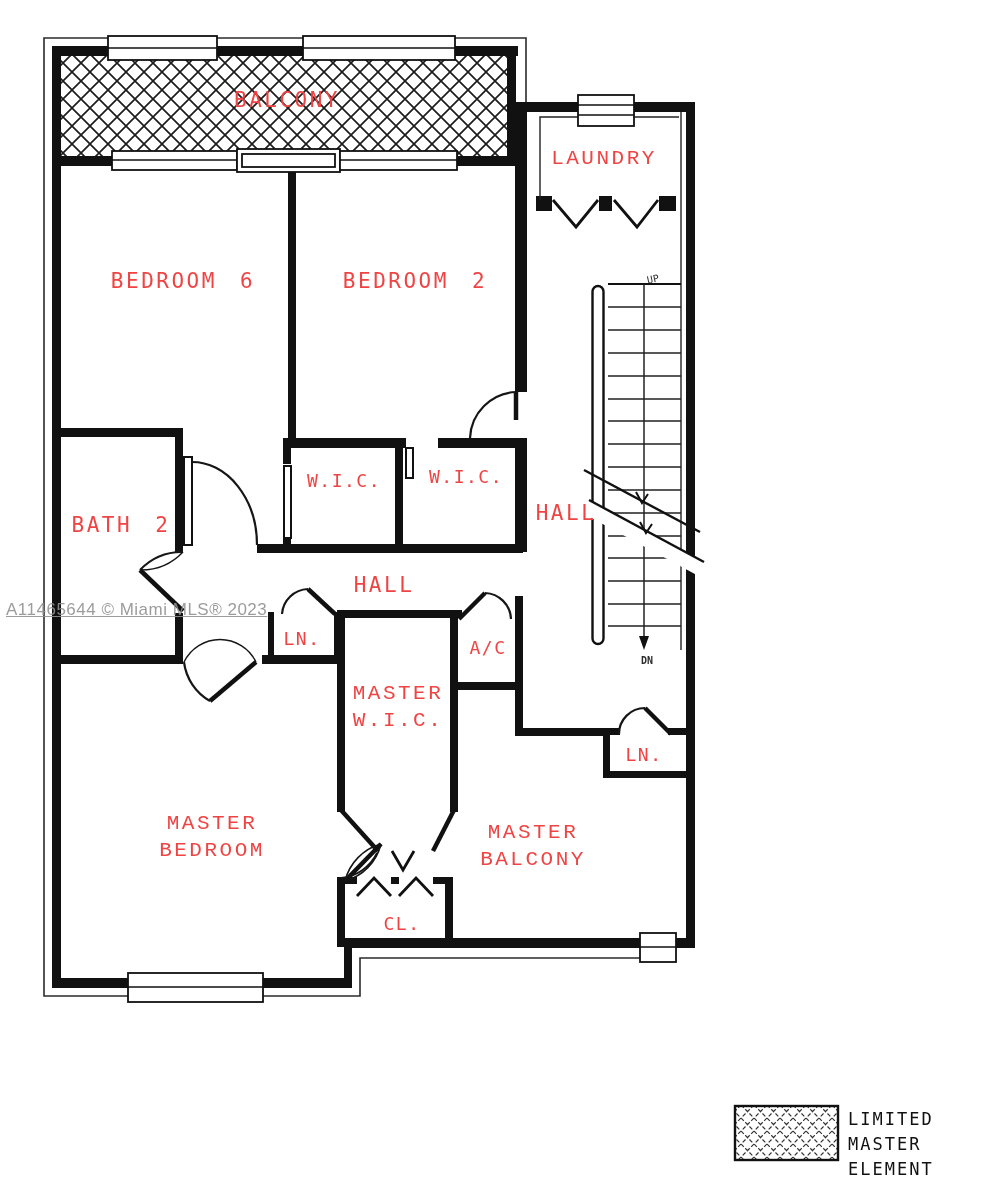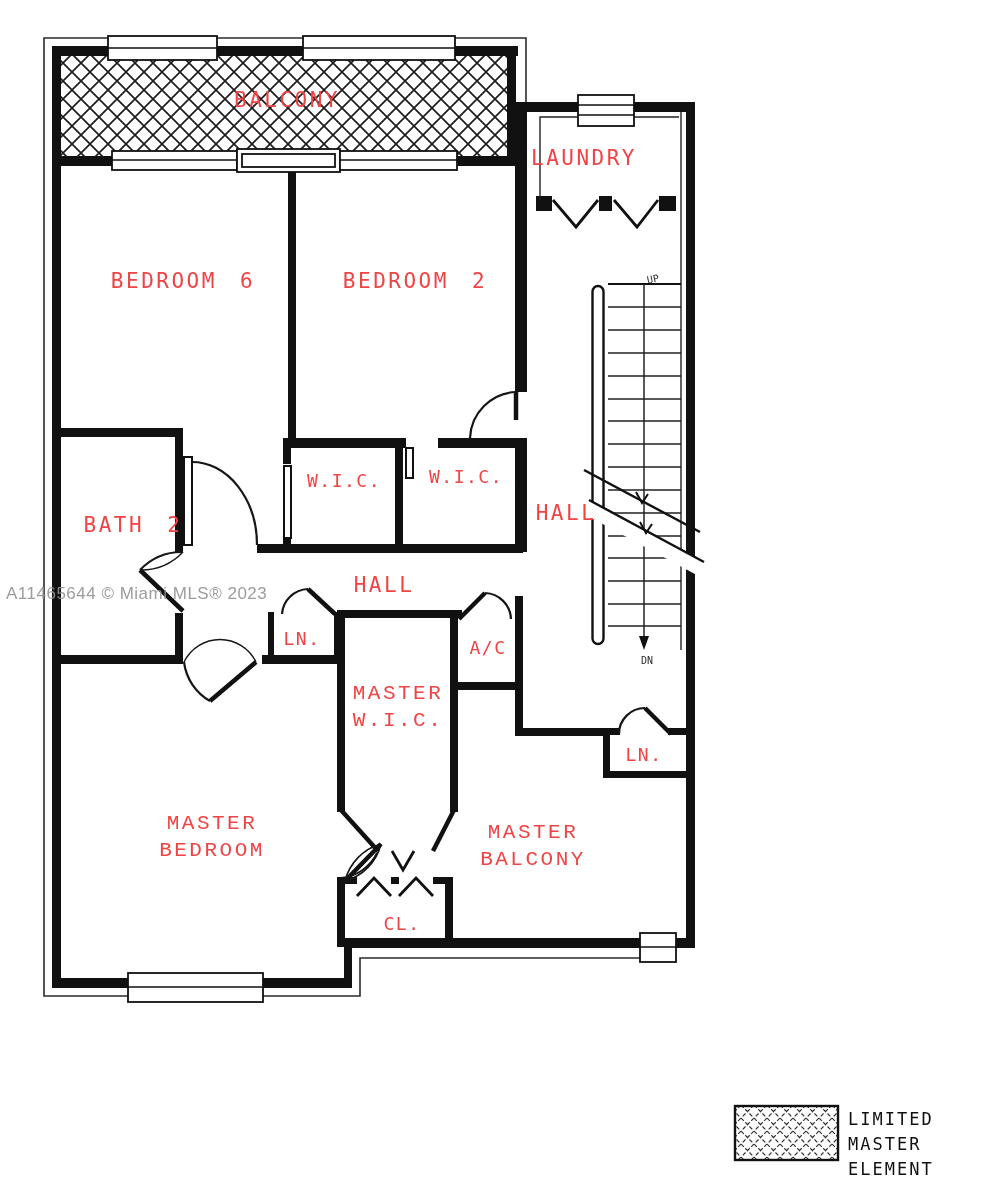--- a/index.html
+++ b/index.html
@@ -4,23 +4,23 @@
 <style>
   html,body{margin:0;padding:0;background:#fff;}
   #stage{position:relative;width:989px;height:1200px;background:#fff;overflow:hidden;
          font-family:"DejaVu Sans Mono", monospace;}
   svg{position:absolute;left:0;top:0;}
   .lbl{position:absolute;transform:translate(-50%,-50%);color:#ef4444;
        font-size:21px;letter-spacing:2.5px;word-spacing:8px;white-space:nowrap;}
   .sm{font-size:18px;letter-spacing:1.5px;}
   .tiny{font-size:10px;letter-spacing:0;color:#2c2c2c;}
   .two{line-height:27px;text-align:center;font-family:Liberation Mono, monospace;}
-  .watermark{position:absolute;left:6px;top:584px;transform:none;
+  .watermark{position:absolute;left:6px;top:600px;transform:none;
        font-family:"Liberation Sans", sans-serif;font-size:17px;letter-spacing:0.5px;
-       color:rgba(145,145,145,0.9);white-space:nowrap;}
+       color:rgba(145,145,145,0.9);white-space:nowrap;text-decoration:underline;}
   .legend-text{position:absolute;left:848px;top:1107px;color:#111;
        font-size:17px;letter-spacing:2px;line-height:25px;white-space:nowrap;}
 </style>
 </head>
 <body>
 
 <div id="stage">
 
 <svg width="989" height="1200" viewBox="0 0 989 1200">
   <defs>
@@ -189,46 +189,46 @@
     <path d="M584,470 L700,532" stroke="#111" stroke-width="2.4" fill="none"></path>
     <path d="M589,500 L704,562" stroke="#111" stroke-width="2.4" fill="none"></path>
     <path d="M636,492 L642,503 L648,494" stroke="#111" stroke-width="2" fill="none"></path>
     <path d="M640,522 L646,533 L652,524" stroke="#111" stroke-width="2" fill="none"></path>
   </g>
 
   <rect x="735" y="1106" width="103" height="54" fill="url(#xh2)" stroke="#111" stroke-width="2.4"></rect>
 </svg>
 
   <div class="lbl" style="left:287px;top:100px;">BALCONY</div>
-  <div class="lbl" style="left:584px;top:158px;">LAUNDRY</div>
+  <div class="lbl" style="left:604px;top:158px;font-family:Liberation Mono, monospace;">LAUNDRY</div>
   <div class="lbl" style="left:183px;top:281px;">BEDROOM 6</div>
   <div class="lbl" style="left:415px;top:281px;">BEDROOM 2</div>
   <div class="lbl sm" style="left:344px;top:480px;">W.I.C.</div>
   <div class="lbl sm" style="left:466px;top:476px;">W.I.C.</div>
   <div class="lbl" style="left:566px;top:513px;">HALL</div>
-  <div class="lbl" style="left:133px;top:525px;text-align:right;">BATH 2</div>
+  <div class="lbl" style="left:121px;top:525px;text-align:right;">BATH 2</div>
   <div class="lbl" style="left:384px;top:585px;">HALL</div>
   <div class="lbl sm" style="left:302px;top:638px;">LN.</div>
   <div class="lbl sm" style="left:488px;top:647px;">A/C</div>
   <div class="lbl two" style="left:398px;top:707px;">
     <div>MASTER</div>
     <div>W.I.C.</div>
   </div>
   <div class="lbl sm" style="left:644px;top:754px;">LN.</div>
   <div class="lbl two" style="left:212px;top:837px;">
     <div>MASTER</div>
     <div>BEDROOM</div>
   </div>
   <div class="lbl two" style="left:533px;top:846px;">
     <div>MASTER</div>
     <div>BALCONY</div>
   </div>
   <div class="lbl sm" style="left:402px;top:915px;margin-top:8px;">CL.</div>
   <div class="lbl tiny" style="left:653px;top:279px;transform:translate(-50%,-50%) rotate(-12deg);">UP</div>
-  <div class="lbl tiny" style="left:647px;top:660px;">DN</div>
+  <div class="lbl tiny" style="left:647px;top:660px;font-weight:bold;">DN</div>
 
   <div class="watermark">A11465644 © Miami MLS® 2023</div>
 
   <div class="legend-text">
     <div>LIMITED</div>
     <div>MASTER</div>
     <div>ELEMENT</div>
   </div>
 
 </div>

